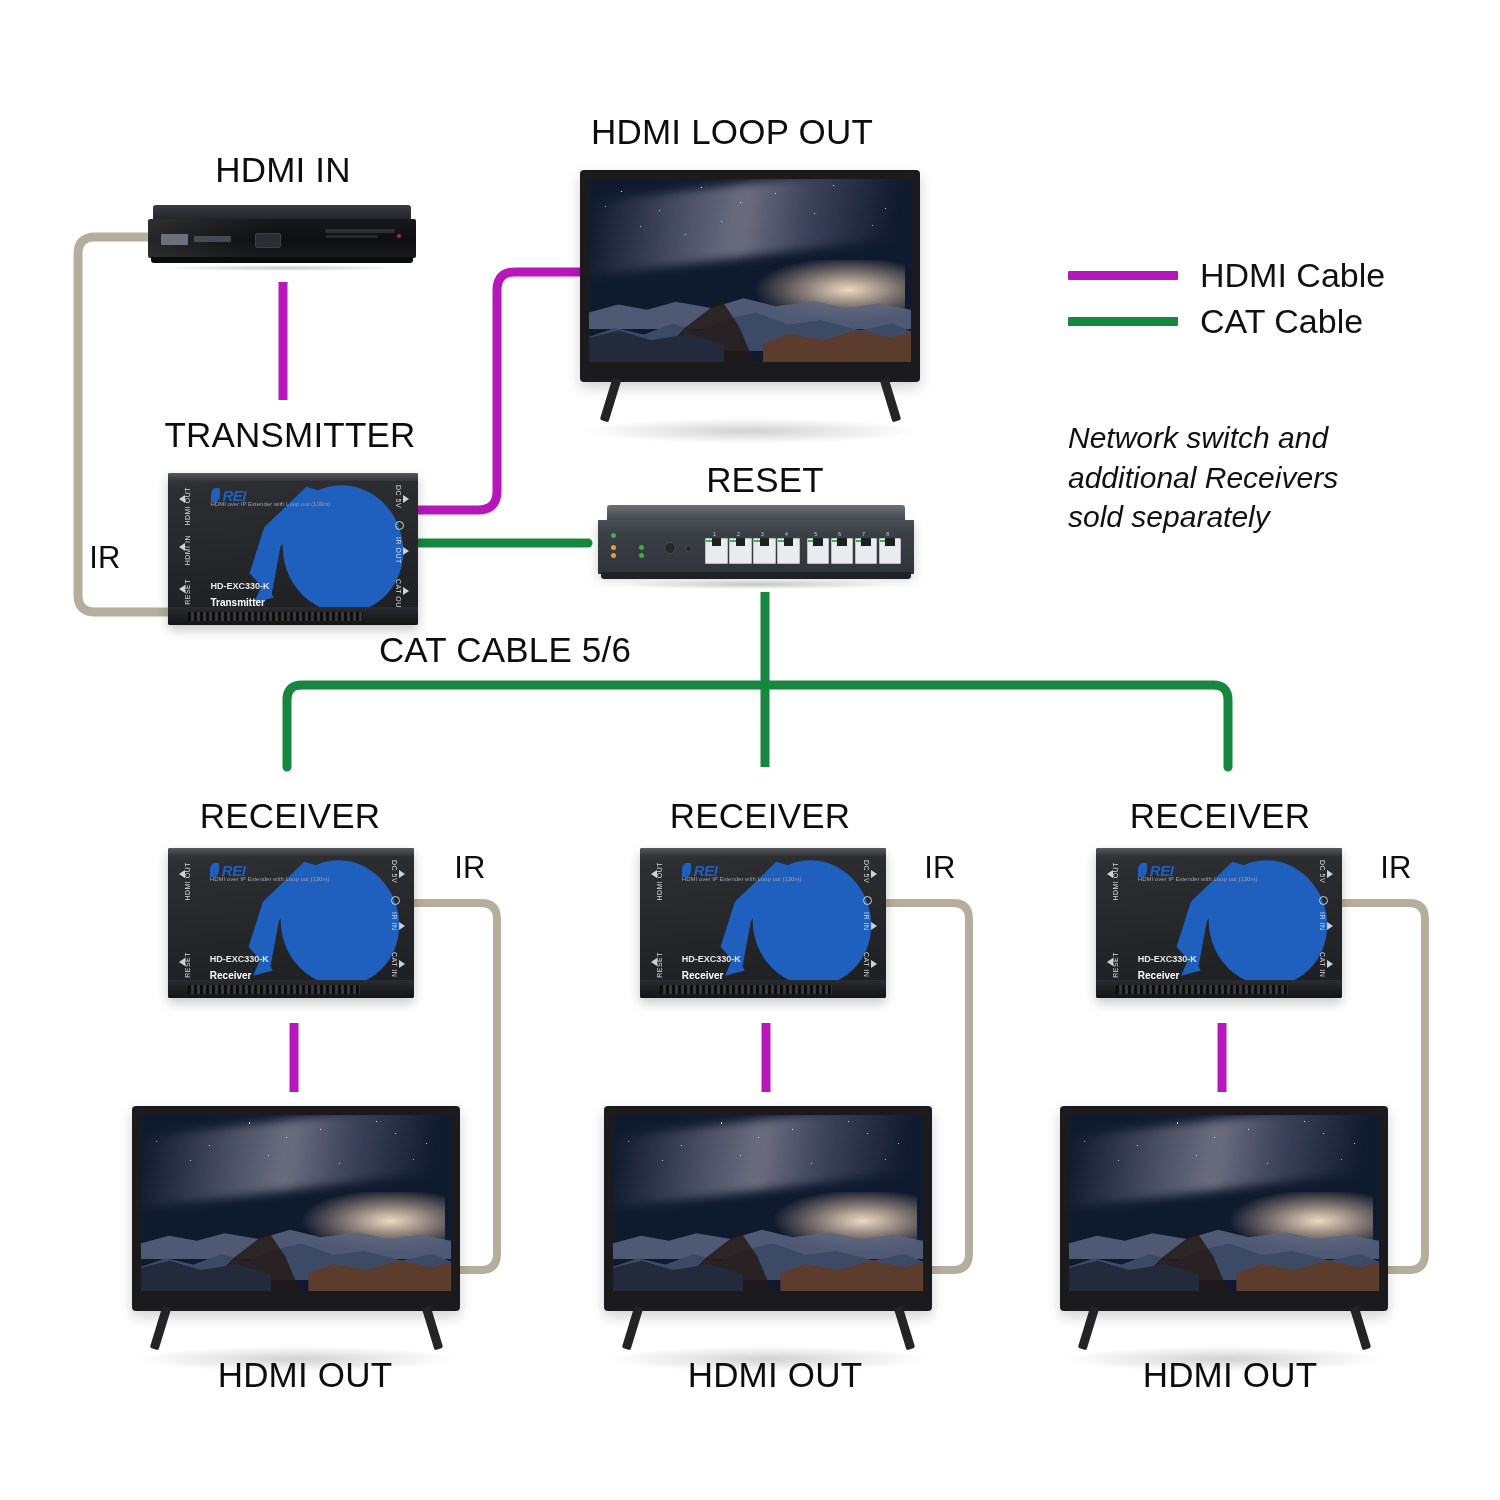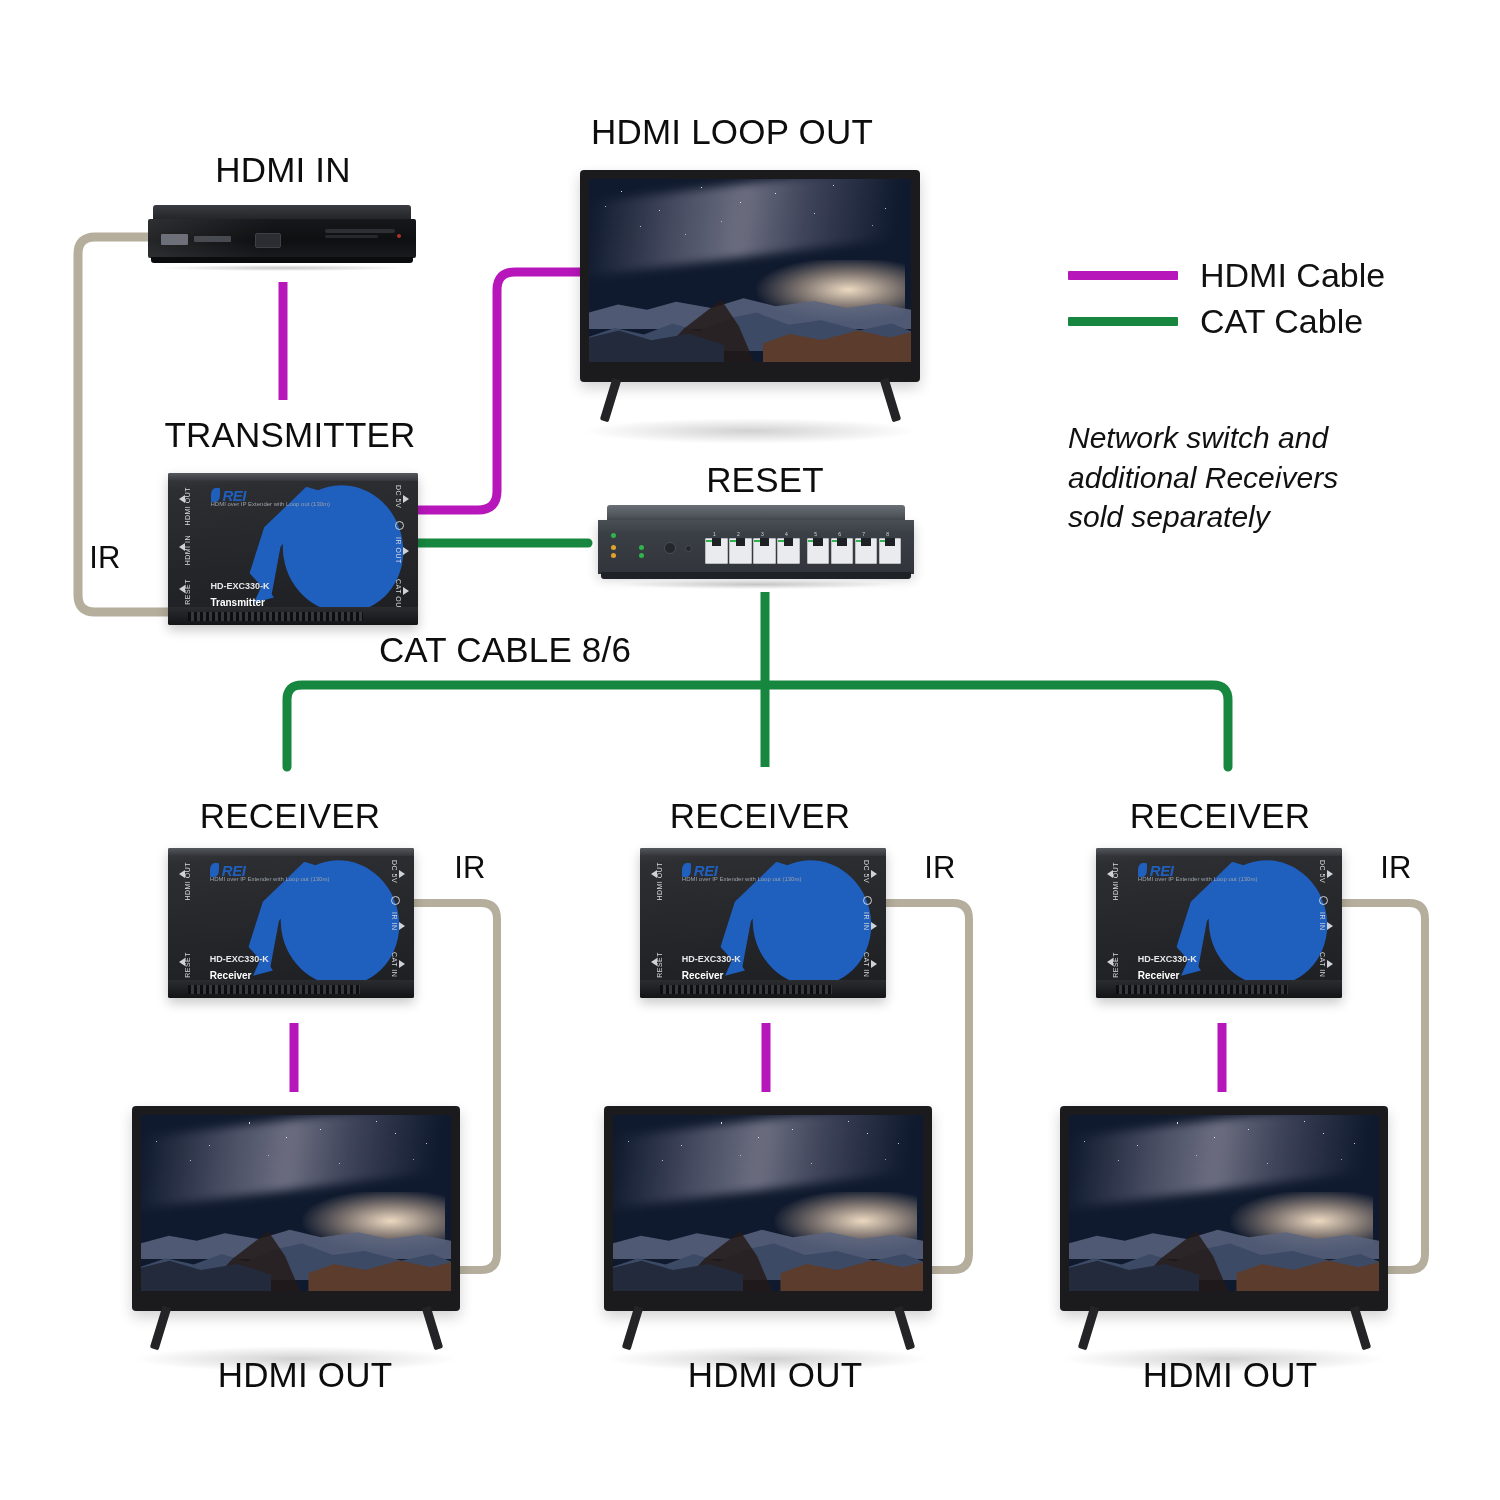--- a/index.html
+++ b/index.html
@@ -210,21 +210,21 @@
   </svg>
 
   <div class="lbl lbl-lg" style="left:83px;top:150px;width:400px;">HDMI IN</div>
 
   <div class="lbl lbl-lg" style="left:527px;top:112px;width:410px;">HDMI LOOP OUT</div>
 
   <div class="lbl lbl-lg" style="left:90px;top:415px;width:400px;">TRANSMITTER</div>
 
   <div class="lbl lbl-lg" style="left:605px;top:460px;width:320px;">RESET</div>
 
-  <div class="lbl lbl-lg" style="left:290px;top:630px;width:430px;">CAT CABLE 8/6</div>
+  <div class="lbl lbl-lg" style="left:290px;top:630px;width:430px;">CAT CABLE 5/6</div>
 
   <div class="lbl lbl-lg" style="left:95px;top:796px;width:390px;">RECEIVER</div>
   <div class="lbl lbl-lg" style="left:565px;top:796px;width:390px;">RECEIVER</div>
   <div class="lbl lbl-lg" style="left:1025px;top:796px;width:390px;">RECEIVER</div>
 
   <div class="lbl lbl-lg" style="left:95px;top:1355px;width:420px;">HDMI OUT</div>
   <div class="lbl lbl-lg" style="left:565px;top:1355px;width:420px;">HDMI OUT</div>
   <div class="lbl lbl-lg" style="left:1020px;top:1355px;width:420px;">HDMI OUT</div>
 
   <div class="lbl lbl-ir" style="left:75px;top:540px;width:60px;">IR</div>

